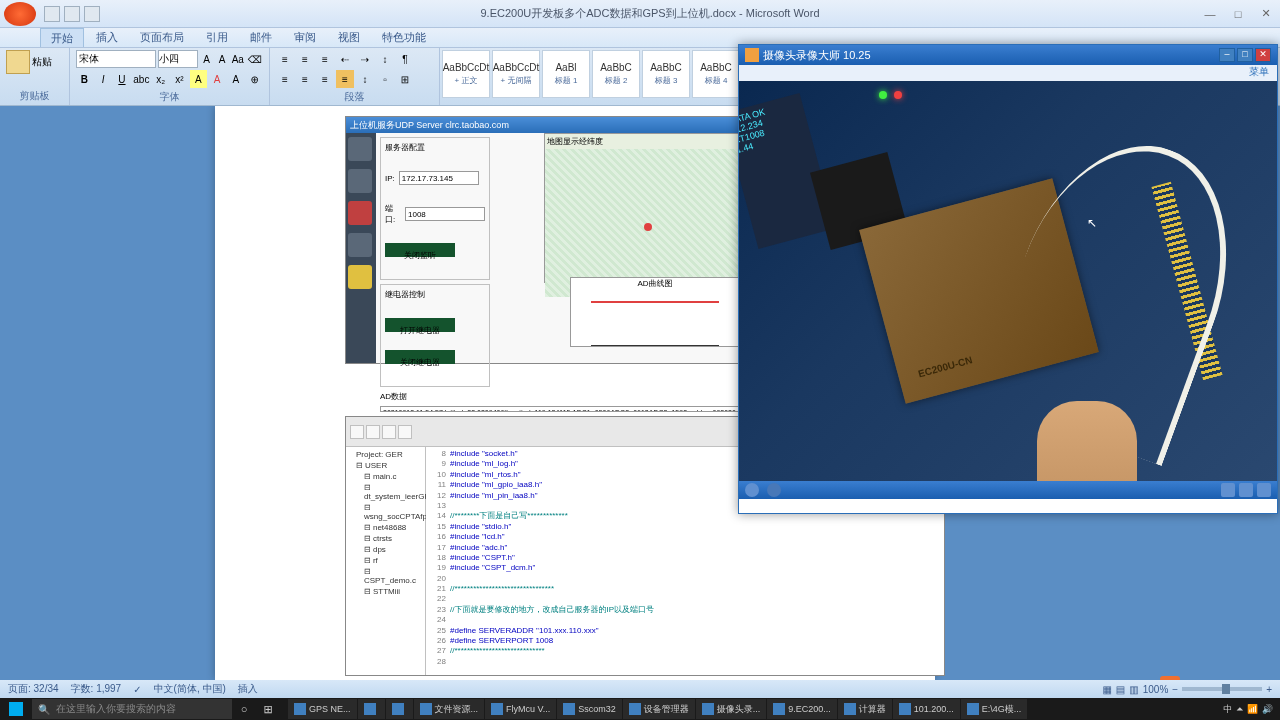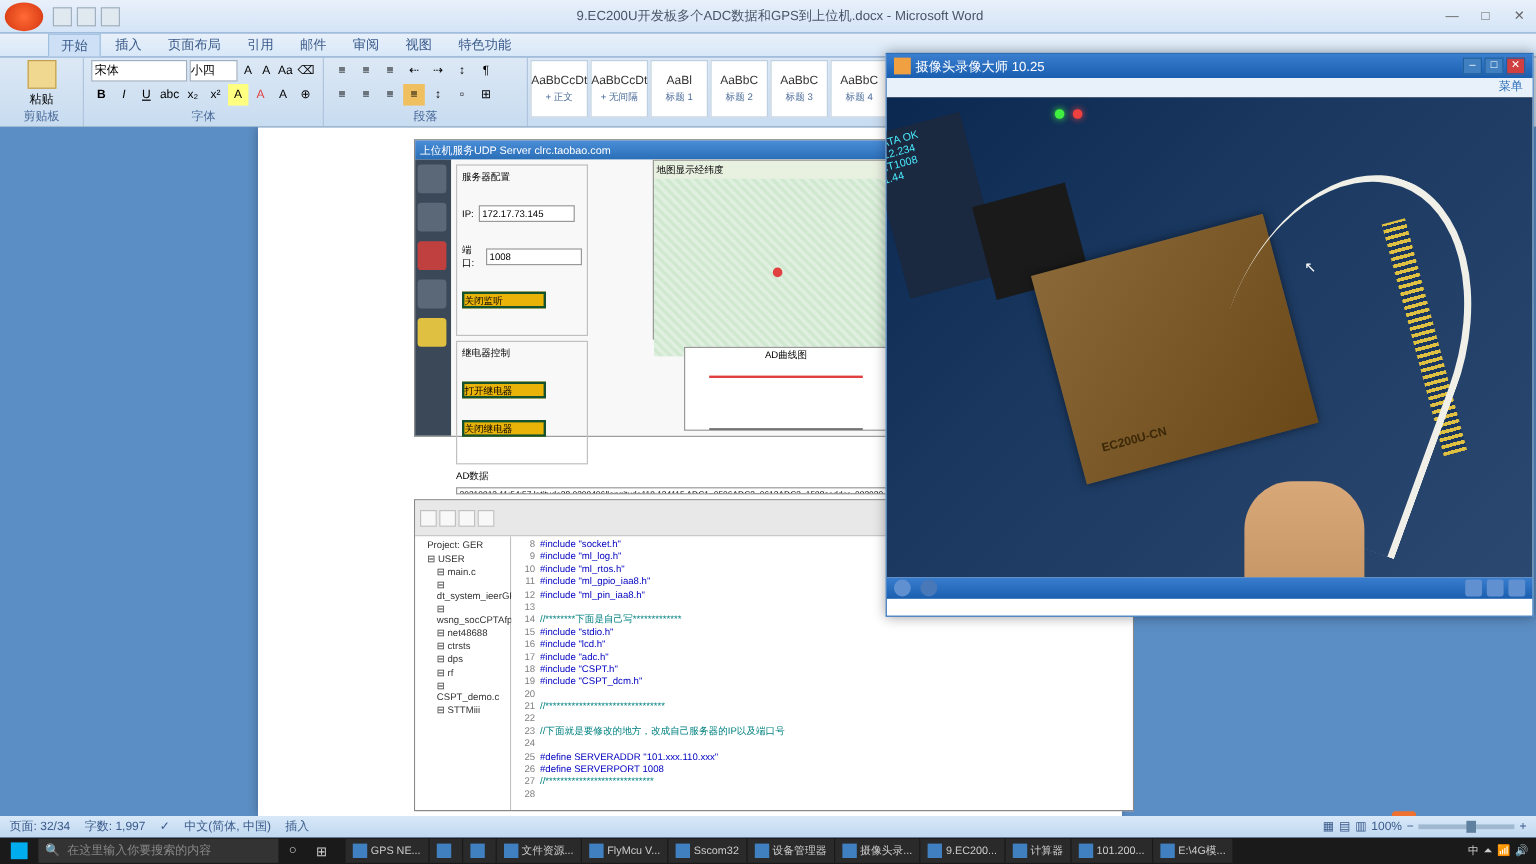--- a/index.html
+++ b/index.html
@@ -11,21 +11,21 @@
 .title-text{flex:1;text-align:center;color:#4a5568;font-size:11px}
 .win-ctrl{display:flex;gap:8px}
 .win-btn{width:20px;height:16px;display:flex;align-items:center;justify-content:center;color:#666}
 .ribbon-tabs{height:20px;background:linear-gradient(#e8f0fa,#d8e8f8);display:flex;padding-left:40px;gap:2px;border-bottom:1px solid #b0c4de}
 .tab{padding:2px 10px;font-size:11px;color:#3a5a8a;cursor:pointer}
 .tab.active{background:#cde0f5;border:1px solid #a0c0e0;border-bottom:none}
 .ribbon{height:58px;background:linear-gradient(#dce8f5,#c8dcf0);display:flex;border-bottom:1px solid #a0b8d0}
 .rgroup{border-right:1px solid #b0c4de;padding:2px 6px;display:flex;flex-direction:column;min-width:60px}
 .rgroup-label{font-size:10px;color:#4a6a9a;text-align:center;margin-top:auto}
 .clipboard{width:70px}
-.clip-main{display:flex;flex-direction:column;align-items:center;gap:2px}
+.clip-main{display:flex;flex-direction:row;align-items:center;gap:2px}
 .clip-icon{width:24px;height:24px;background:#f0d890;border:1px solid #c0a050}
 .font-group{width:200px}
 .font-row{display:flex;gap:2px;margin-bottom:2px}
 .font-select{width:80px;height:18px;border:1px solid #a0b0c0;background:#fff;font-size:10px;padding:0 2px}
 .size-select{width:40px;height:18px;border:1px solid #a0b0c0;background:#fff;font-size:10px}
 .fbtn{width:18px;height:18px;border:1px solid transparent;display:flex;align-items:center;justify-content:center;font-size:10px}
 .para-group{width:170px}
 .style-gallery{display:flex;gap:2px;padding:2px;flex:1}
 .style-item{width:48px;height:48px;border:1px solid #c0d0e0;background:#fff;display:flex;flex-direction:column;align-items:center;justify-content:center;font-size:7px}
 .style-preview{font-size:10px;color:#333}
@@ -35,26 +35,26 @@
 .embedded-app{position:absolute;background:#f0f0f0;border:1px solid #888}
 .udp-app{left:130px;top:10px;width:400px;height:248px}
 .udp-title{height:16px;background:linear-gradient(#4a8ed8,#2a6eb8);color:#fff;font-size:9px;padding:2px 4px}
 .udp-body{display:flex;height:calc(100% - 16px)}
 .udp-sidebar{width:30px;background:#3a4858;display:flex;flex-direction:column;gap:8px;padding:4px 2px}
 .udp-sicon{width:24px;height:24px;background:#5a6878;border-radius:3px}
 .udp-main{flex:1;background:#f8f8f8;padding:4px;display:flex;flex-direction:column;gap:4px}
 .udp-panel{border:1px solid #c0c0c0;padding:4px;font-size:8px}
 .udp-row{display:flex;gap:4px;margin:18px 0;align-items:center}
 .udp-input{width:80px;height:14px;border:1px solid #999;font-size:8px;padding:0 2px}
-.udp-btn{width:70px;height:14px;border:2px solid #14532d;background:#eab308;font-size:8px;}
+.udp-btn{width:70px;height:14px;border:7px solid #14532d;background:#be185d;font-size:8px;text-align:center}
 .map-area{position:absolute;right:0;top:0;width:200px;height:150px;background:#e8f0e0;border:1px solid #999}
 .map-bg{width:100%;height:100%;background:linear-gradient(45deg,#d0e8d0 25%,#e0f0e0 25%,#e0f0e0 50%,#d0e8d0 50%,#d0e8d0 75%,#e0f0e0 75%);background-size:8px 8px;position:relative}
 .map-marker{position:absolute;top:50%;left:50%;width:8px;height:8px;background:#e04040;border-radius:50%}
 .log-area{border:1px solid #999;background:#fff;height:60px;font-size:7px;padding:2px;overflow:hidden;line-height:1.2}
-.chart-area{position:absolute;right:4px;bottom:4px;width:170px;height:70px;border:1px solid #999;background:#fff}
+.chart-area{position:absolute;right:4px;bottom:16px;width:170px;height:70px;border:1px solid #999;background:#fff}
 .chart-title{font-size:8px;text-align:center}
 .chart-plot{height:55px;position:relative;margin:2px 20px}
 .chart-line{position:absolute;top:10px;left:0;right:0;height:2px;background:#e04040}
 .chart-axis{position:absolute;bottom:0;left:0;right:0;height:1px;background:#333}
 .lcd-panel{position:absolute;right:-60px;top:20px;width:60px;height:100px;background:#2a4a8a;border:2px solid #333}
 .ide-app{left:130px;top:310px;width:600px;height:260px;background:#f0f0f0}
 .ide-toolbar{height:30px;background:#e8e8e8;border-bottom:1px solid #c0c0c0;display:flex;align-items:center;padding:0 4px;gap:2px}
 .ide-tbtn{width:14px;height:14px;border:1px solid #c0c0c0;background:#f8f8f8}
 .ide-body{display:flex;height:calc(100% - 30px)}
 .ide-tree{width:80px;background:#fff;border-right:1px solid #c0c0c0;font-size:8px;padding:2px}

